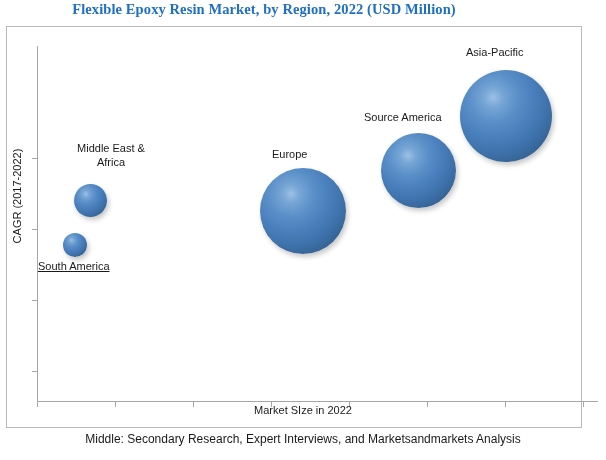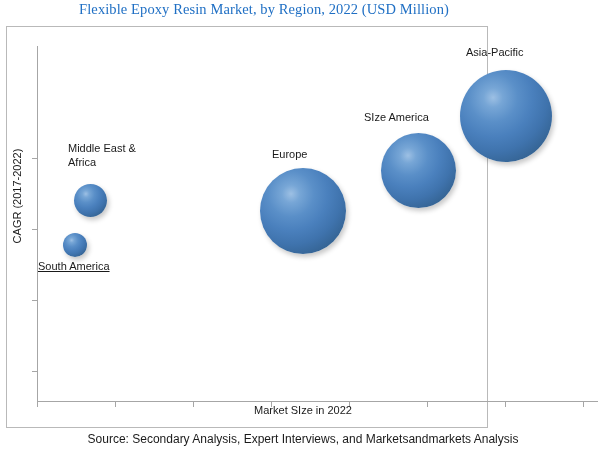--- a/index.html
+++ b/index.html
@@ -17,37 +17,38 @@
   }
 
   
   #chart-title {
     position: absolute;
     left: 0;
     top: 1px;
     width: 528px;
     text-align: center;
     font-family: "Liberation Serif", serif;
-    font-weight: normal;
+    font-weight: bold;
     font-size: 14.5px;
     color: #1f6fc4;
     letter-spacing: 0.1px;
     white-space: nowrap;
   }
 
   
   #chart-frame {
     position: absolute;
     left: 6px;
     top: 26px;
-    width: 482px;
+    width: 576px;
     height: 402px;
     border: 1px solid #b9b9b9;
     box-sizing: border-box;
     background: #ffffff;
+    text-align: center;
   }
 
   
   #plot-area {
     position: absolute;
     left: 0;
     top: 0;
     width: 592px;
     height: 402px;
   }
@@ -179,30 +180,30 @@
       <div class="bubble" style="left:374px; top:106px; width:75px; height:75px;"></div>
 
       <div class="bubble" style="left:253px; top:141px; width:86px; height:86px;"></div>
 
       <div class="bubble" style="left:67px; top:157px; width:33px; height:33px;"></div>
 
       <div class="bubble" style="left:56px; top:206px; width:24px; height:24px;"></div>
 
       <div class="bubble-label" style="left:459px; top:18px;">Asia-Pacific</div>
 
-      <div class="bubble-label" style="left:357px; top:83px;">SIze America</div>
+      <div class="bubble-label" style="left:357px; top:83px;">Source America</div>
 
       <div class="bubble-label" style="left:265px; top:120px;">Europe</div>
 
       <div class="bubble-label wrap" style="left:37px; top:114px;margin-left:24px;">Middle East &amp; Africa</div>
 
       <div class="bubble-label" style="left:31px; top:232px;text-decoration:underline;">South America</div>
 
     </div>
   </div>
 
   <div id="x-axis-title">Market SIze in 2022</div>
 
   <div id="y-axis-title">CAGR (2017-2022)</div>
 
-  <div id="source-note">Source: Secondary Analysis, Expert Interviews, and Marketsandmarkets Analysis</div>
+  <div id="source-note">Middle: Secondary Research, Expert Interviews, and Marketsandmarkets Analysis</div>
 
 </div>
 
 </body></html>

